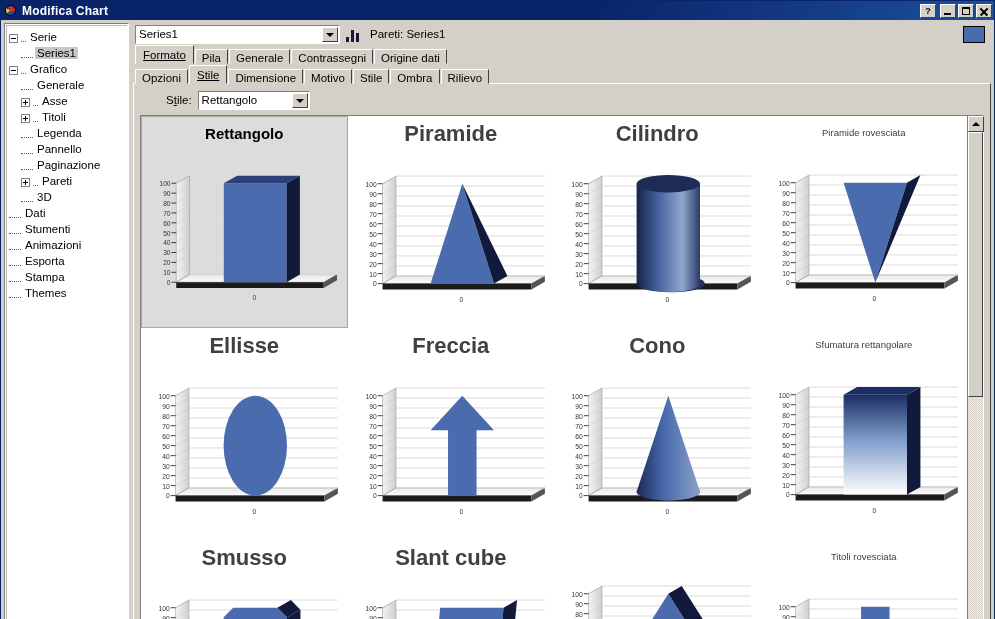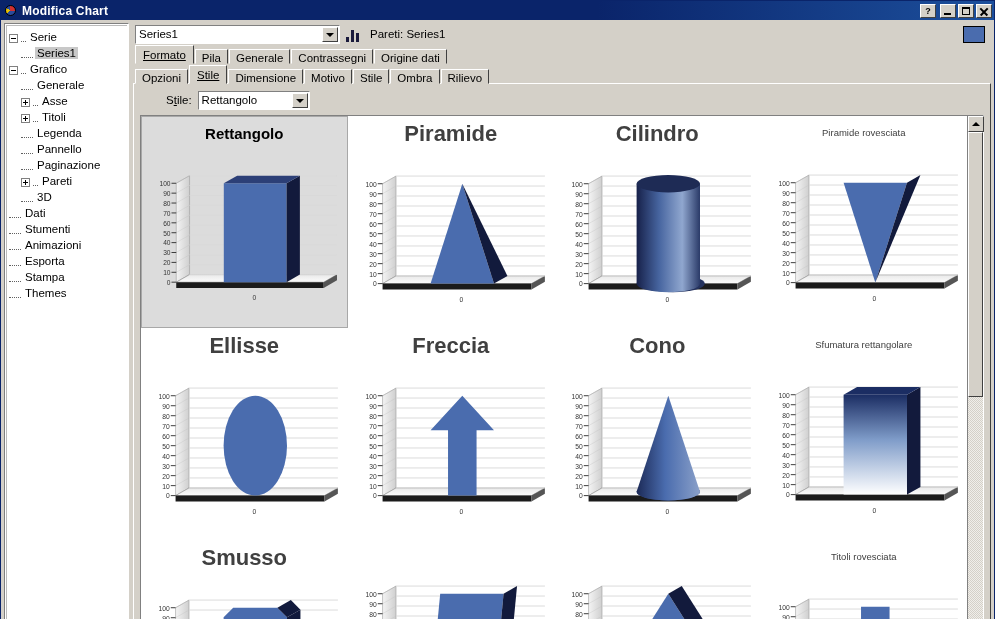--- a/index.html
+++ b/index.html
@@ -1305,20 +1305,21 @@
                       <line x1="31" y1="120" x2="36" y2="120" stroke="#333" stroke-width="1"></line>
                       <line x1="50" y1="112" x2="205" y2="112" stroke="#d9d9d9" stroke-width="1"></line>
                       <text x="118" y="139" font-size="7" text-anchor="middle" fill="#333" font-family="Liberation Sans, sans-serif">0</text>
                       <polygon points="96,16 142,16 152,26 152,110 142,120 96,120 86,110 86,26" fill="#4a6cae"></polygon>
                       <polygon points="142,16 156,8 166,18 152,26" fill="#121a3c"></polygon>
                       <polygon points="152,26 166,18 166,102 152,110" fill="#121a3c"></polygon>
                     </svg>
                   </div>
                 </div>
                 <div class="cell">
+                  <div class="cell-title t-big">Slant cube</div>
                   <div class="thumb">
                     <svg viewBox="0 0 215 145" preserveAspectRatio="xMidYMid meet">
                       <defs>
                         <linearGradient id="wallg" x1="0" y1="0" x2="1" y2="0">
                           <stop offset="0" stop-color="#f4f4f4"></stop>
                           <stop offset="1" stop-color="#cfcfcf"></stop>
                         </linearGradient>
                         <linearGradient id="floorg" x1="0" y1="0" x2="0" y2="1">
                           <stop offset="0" stop-color="#e9e9e9"></stop>
                           <stop offset="1" stop-color="#fbfbfb"></stop>

